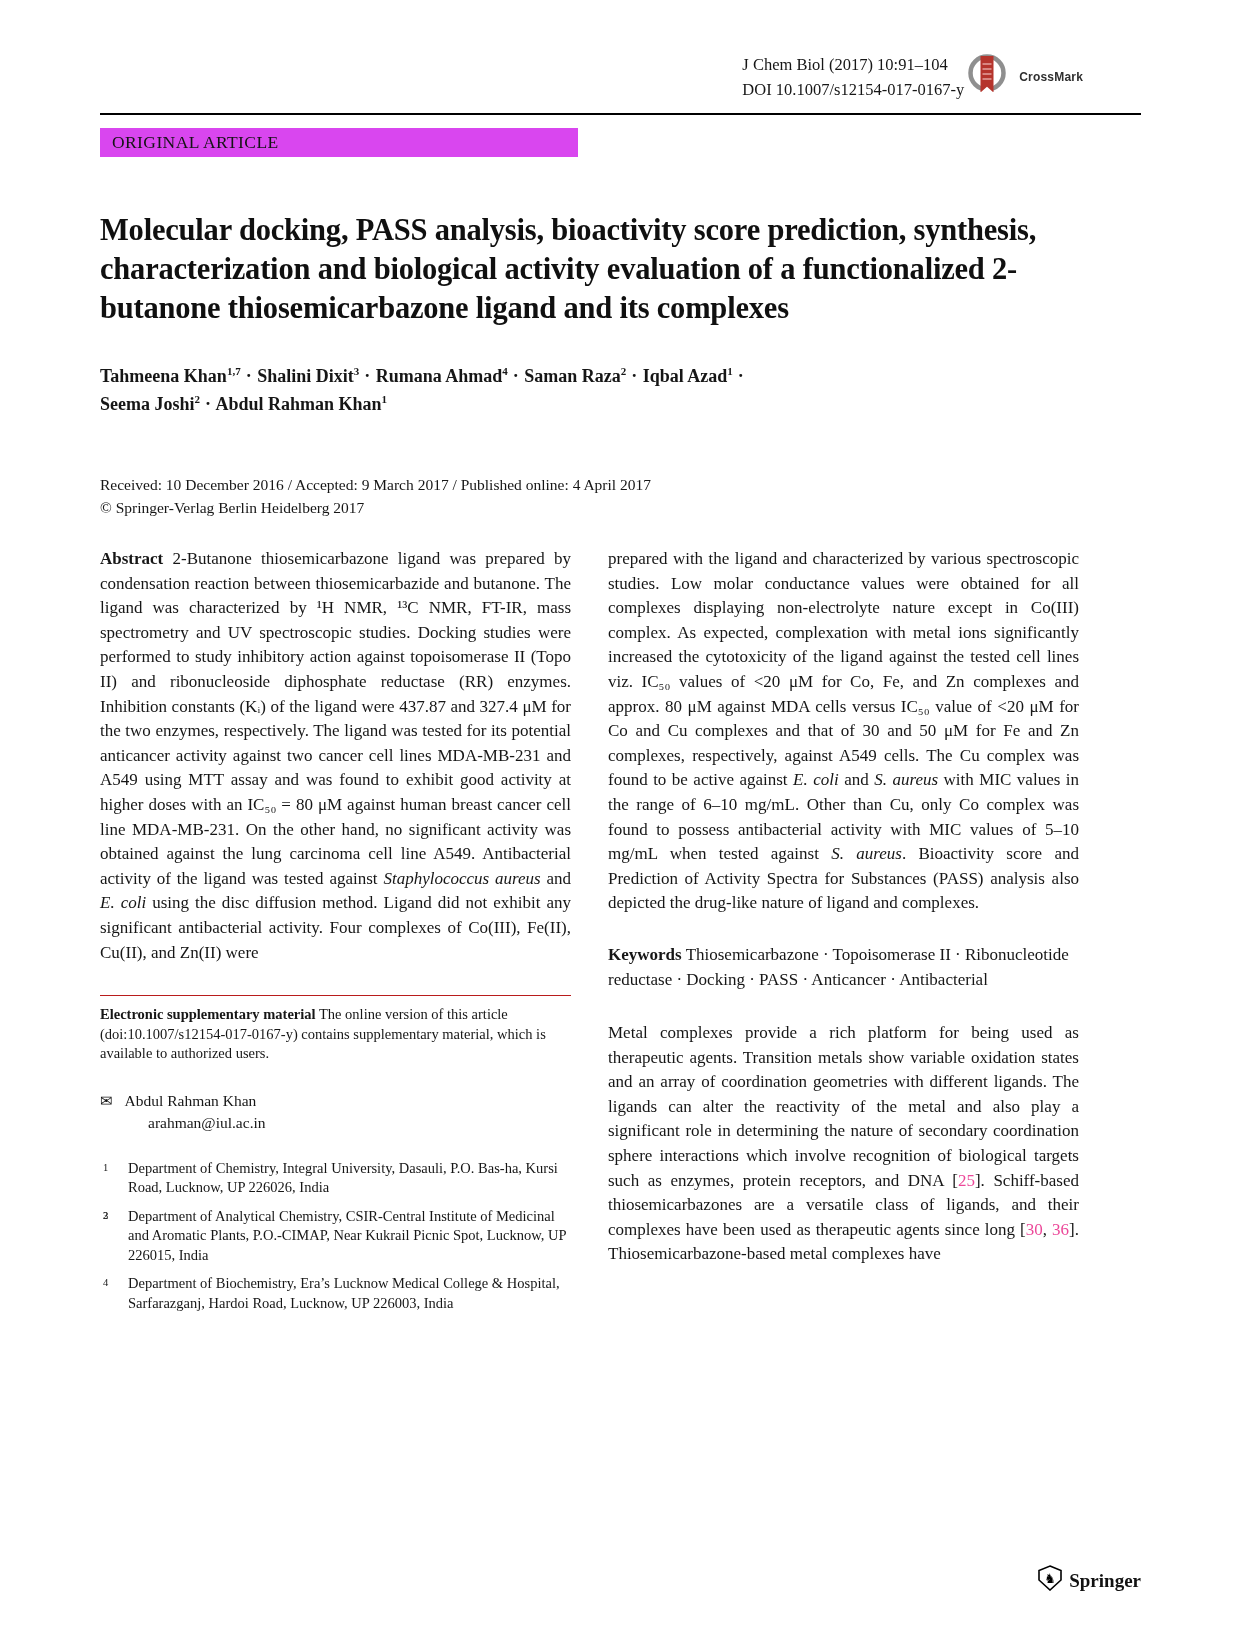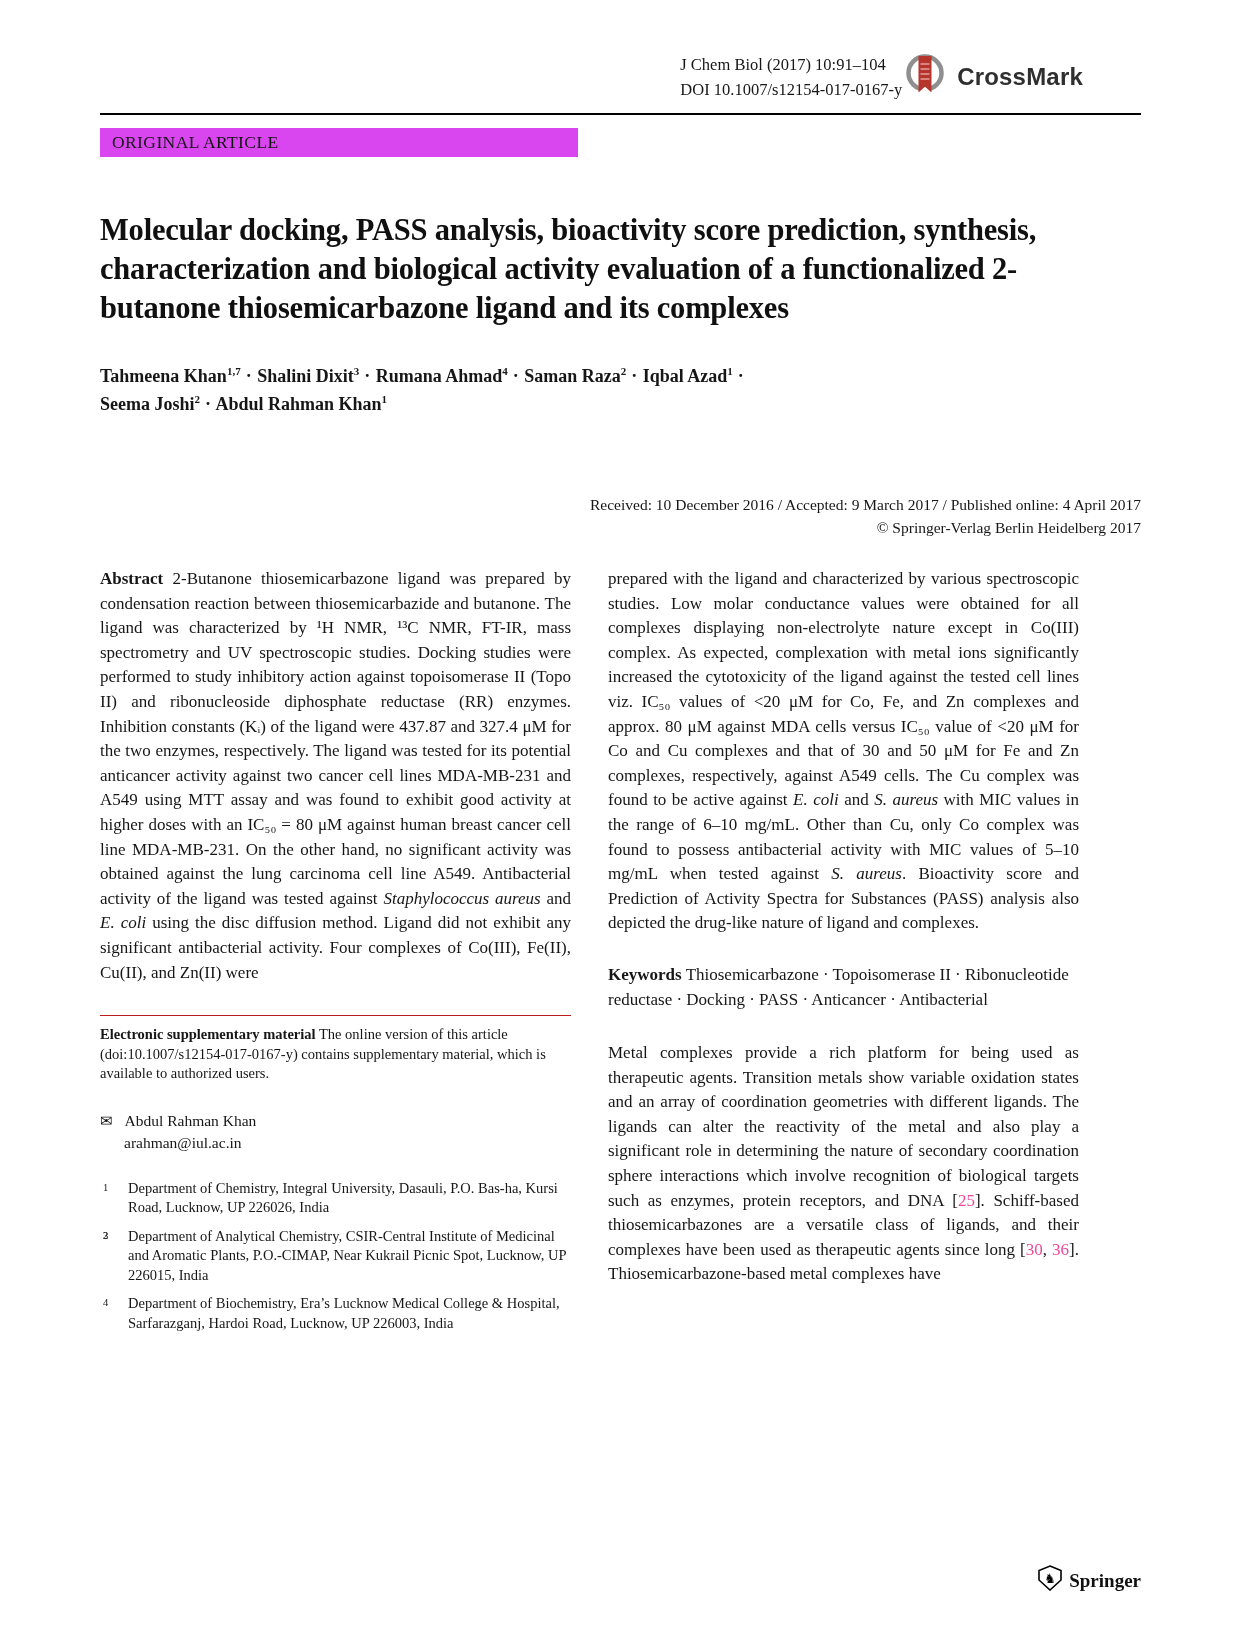--- a/index.html
+++ b/index.html
@@ -14,54 +14,54 @@
     position:relative;
     width:1241px; height:1648px;
     padding:52px 100px 0 100px;
     overflow:hidden;
     background:#ffffff;
   }
   
   .top { display:flex; justify-content:flex-end; align-items:flex-start; }
   .journal-info { font-size:16.5px; line-height:25px; }
   .crossmark { display:flex; align-items:center; gap:9px; margin-right:58px; margin-top:0; cursor:pointer; }
-  .crossmark-label { font-family:"Liberation Sans", sans-serif; font-size:24px; font-weight:600; color:#2f2f2f; letter-spacing:0.2px; }
+  .crossmark-label { font-family:"Liberation Sans", sans-serif; font-size:12px; font-weight:600; color:#2f2f2f; letter-spacing:0.2px; }
   .rule { border-bottom:2px solid #000; margin-top:11px; }
   .banner {
     margin-top:13px; width:478px; height:29px;
     background:#d946ef; color:#141414;
     font-size:17.5px; line-height:29px;
     padding:0 12px; letter-spacing:0.4px;
   }
   
   .title {
     margin-top:54px;
     font-size:30.5px; line-height:39px; font-weight:bold;
     max-width:940px; letter-spacing:-0.2px; color:#101010;
   }
   .authors { margin-top:34px; font-size:18px; font-weight:bold; line-height:28px; max-width:745px; }
   .author-group { white-space:nowrap; }
   .authors sup { font-size:11px; line-height:0; }
   .author-sep { margin:0 1px 0 5px; }
-  .dates { margin-top:76px; font-size:15.5px; line-height:22.5px;text-align:right; }
+  .dates { margin-top:56px; font-size:15.5px; line-height:22.5px; }
   
   .columns { display:flex; gap:37px; margin-top:28px; }
   .col { width:471px; flex:0 0 471px; }
   .body { font-size:17px; line-height:24.6px; }
   .justify { text-align:justify; }
   .bold { font-weight:bold; }
   
   .esm {
     margin-top:30px; border-top:1px solid #b91c1c; padding-top:9px;
     font-size:14.5px; line-height:19.5px;
   }
   .correspondence { margin-top:26px; font-size:15.5px; line-height:21px; }
   .corr-name { display:flex; gap:12px; align-items:baseline; }
   .envelope { font-size:15px; }
-  .corr-email { margin-left:24px; }
+  .corr-email { margin-left:48px; }
   .affiliations { margin-top:26px; font-size:14.5px; line-height:19.5px; }
   .affiliation { position:relative; padding-left:28px; margin-bottom:9px; }
   .affiliation sup { position:absolute; left:3px; top:-1px; font-size:10.5px; }
   
   .keywords { margin-top:27px; text-align:left; }
   .section-heading { margin-top:60px; font-size:20.5px; font-weight:bold; color:#101010; }
   .intro-p { margin-top:29px; }
   .ref { color:#ec4899; text-decoration:none; cursor:pointer; }
   
   .springer {

